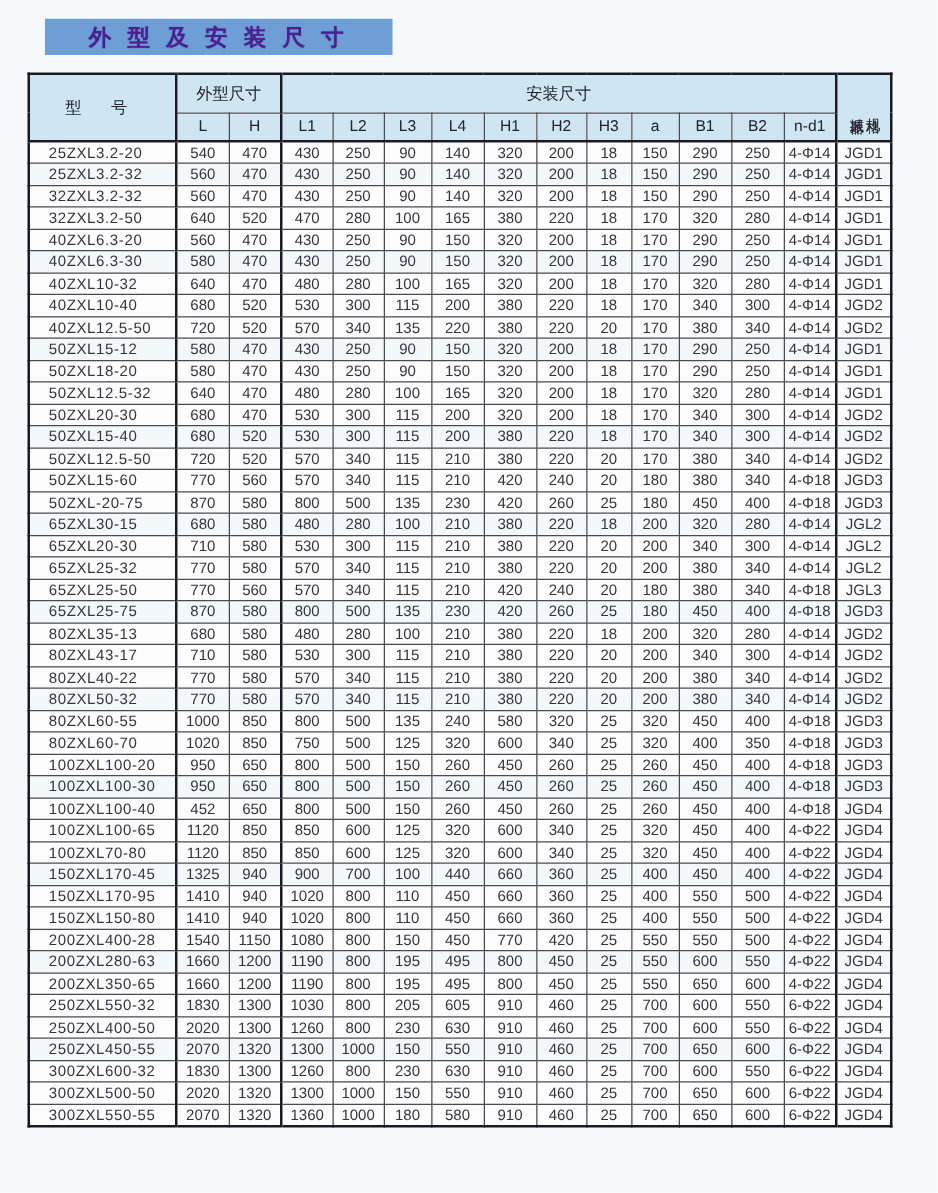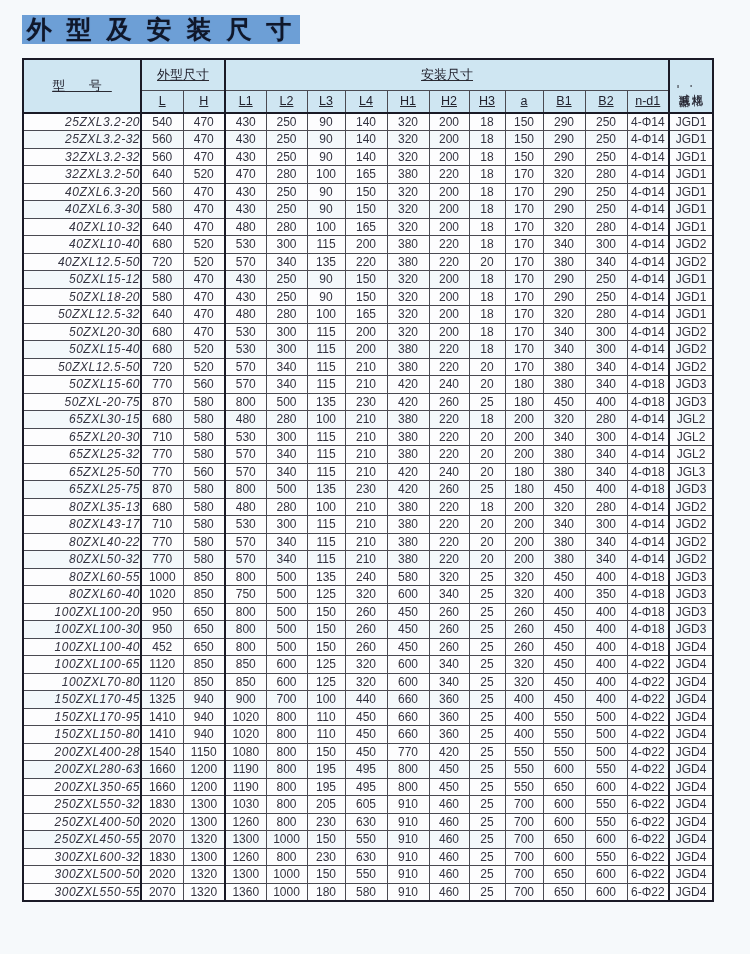--- a/index.html
+++ b/index.html
@@ -12,25 +12,25 @@
   html,body{width:750px;height:954px;}
   body{
     background:#f6f9fb;
     font-family:"Liberation Sans","DejaVu Sans",sans-serif;
     color:#2b2b33;
     position:relative;
     overflow:hidden;
   }
   .title-bar{
     position:absolute;
-    left:22px;top:15px;
+    left:36px;top:15px;
     width:278px;height:29px;
     background:var(--title-bg);
-    color:#0f172a;
-    font-size:25px;
+    color:#4c1d95;
+    font-size:18px;
     font-weight:bold;
     letter-spacing:4px;
     display:flex;align-items:center;justify-content:center;
     text-shadow:0 0 1px rgba(10,10,40,.4);
   }
   table.dim-table{
     position:absolute;
     left:22px;top:58px;
     width:690px;
     border-collapse:collapse;
@@ -46,21 +46,21 @@
     white-space:nowrap;
   }
   .dim-table thead th{
     background:var(--header-bg);
     font-weight:normal;
     font-size:13px;
     color:#22222e;
   }
   .dim-table thead tr.h1row th{height:31px;}
   .dim-table thead tr.h2row th{height:23px;font-size:12.5px;}
-  .dim-table thead{border-bottom:2px solid var(--border-dark);text-decoration:underline;}
+  .dim-table thead{border-bottom:2px solid var(--border-dark);}
   th.model-h{font-size:14px;letter-spacing:10px;}
   th.thick-r,td.thick-r{border-right:2px solid var(--border-dark);}
   .damper-h{padding:2px 0;}
   .damper-h .vwrap{
     display:flex;flex-direction:row;align-items:center;justify-content:center;gap:1px;
   }
   .vtext{
     writing-mode:vertical-lr;
     text-orientation:upright;
     font-size:11.5px;
@@ -69,24 +69,23 @@
   }
   .dim-table tbody td{
     height:17.5px;
     font-size:12px;
     line-height:1;
     background:#fdfdfe;
     color:#333340;
   }
   .dim-table tbody tr:nth-child(4n+2) td{background:#f3f8fb;}
   .dim-table tbody td.model{
-    text-align:right;
+    text-align:left;
     padding-left:15px;
     letter-spacing:.5px;
-    font-style:italic;
   }
 </style>
 </head>
 <body>
 
 <div class="title-bar">外 型 及 安 装 尺 寸</div>
 
 <table class="dim-table">
   <colgroup>
     <col style="width:118px">
@@ -587,21 +586,21 @@
         <td>580</td>
         <td>320</td>
         <td>25</td>
         <td>320</td>
         <td>450</td>
         <td>400</td>
         <td class="thick-r">4-Φ18</td>
         <td>JGD3</td>
       </tr>
       <tr>
-        <td class="model thick-r">80ZXL60-40</td>
+        <td class="model thick-r">80ZXL60-70</td>
         <td>1020</td>
         <td class="thick-r">850</td>
         <td>750</td>
         <td>500</td>
         <td>125</td>
         <td>320</td>
         <td>600</td>
         <td>340</td>
         <td>25</td>
         <td>320</td>

